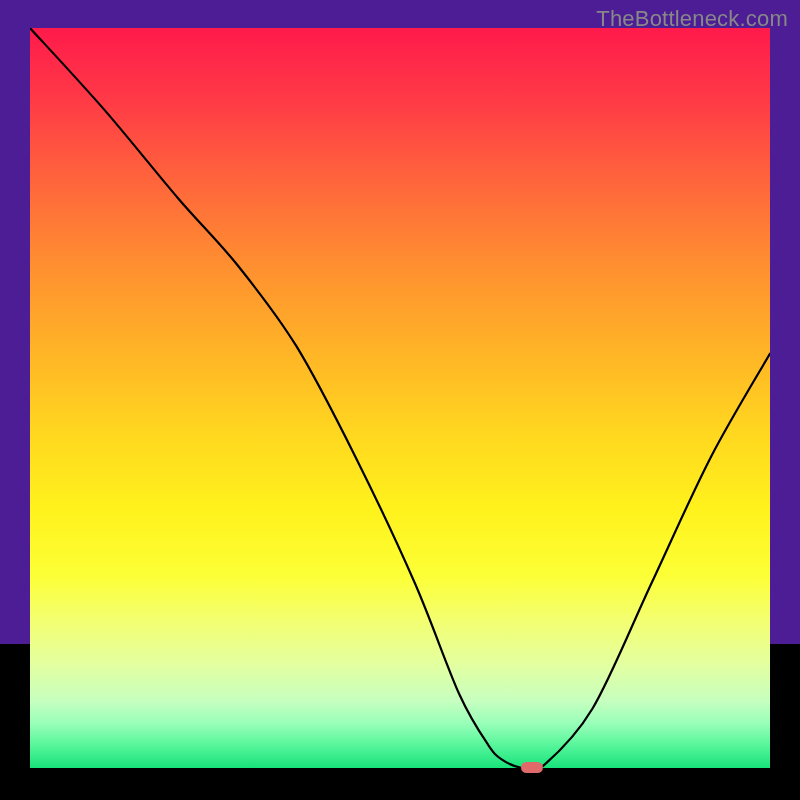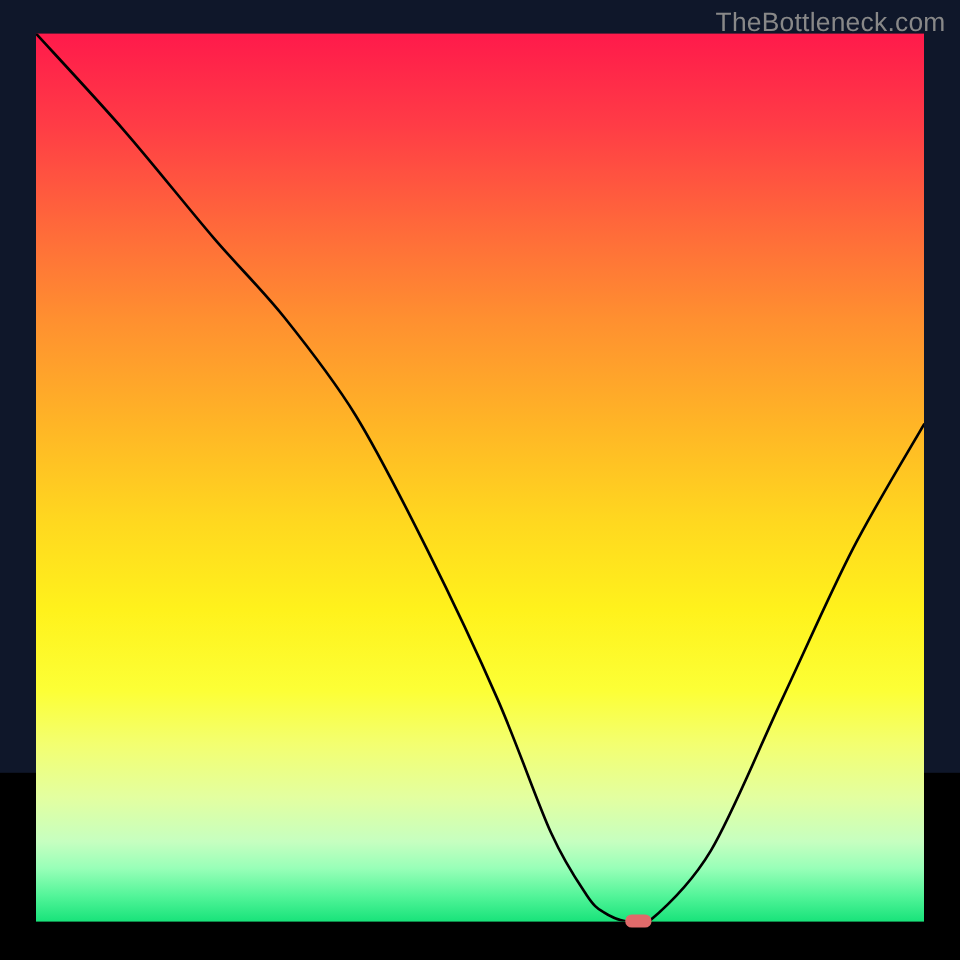--- a/index.html
+++ b/index.html
@@ -7,21 +7,21 @@
     padding: 0;
     width: 800px;
     height: 800px;
     background: #000;
     overflow: hidden;
   }
   .container {
     position: relative;
     width: 800px;
     height: 644px;
-    background: #0f172a;
+    background: #4c1d95;
   }
   .watermark {
     position: absolute;
     top: 6px;
     right: 12px;
     font-family: Arial, Helvetica, sans-serif;
     font-size: 22px;
     color: #888;
     z-index: 3;
     letter-spacing: 0.2px;

